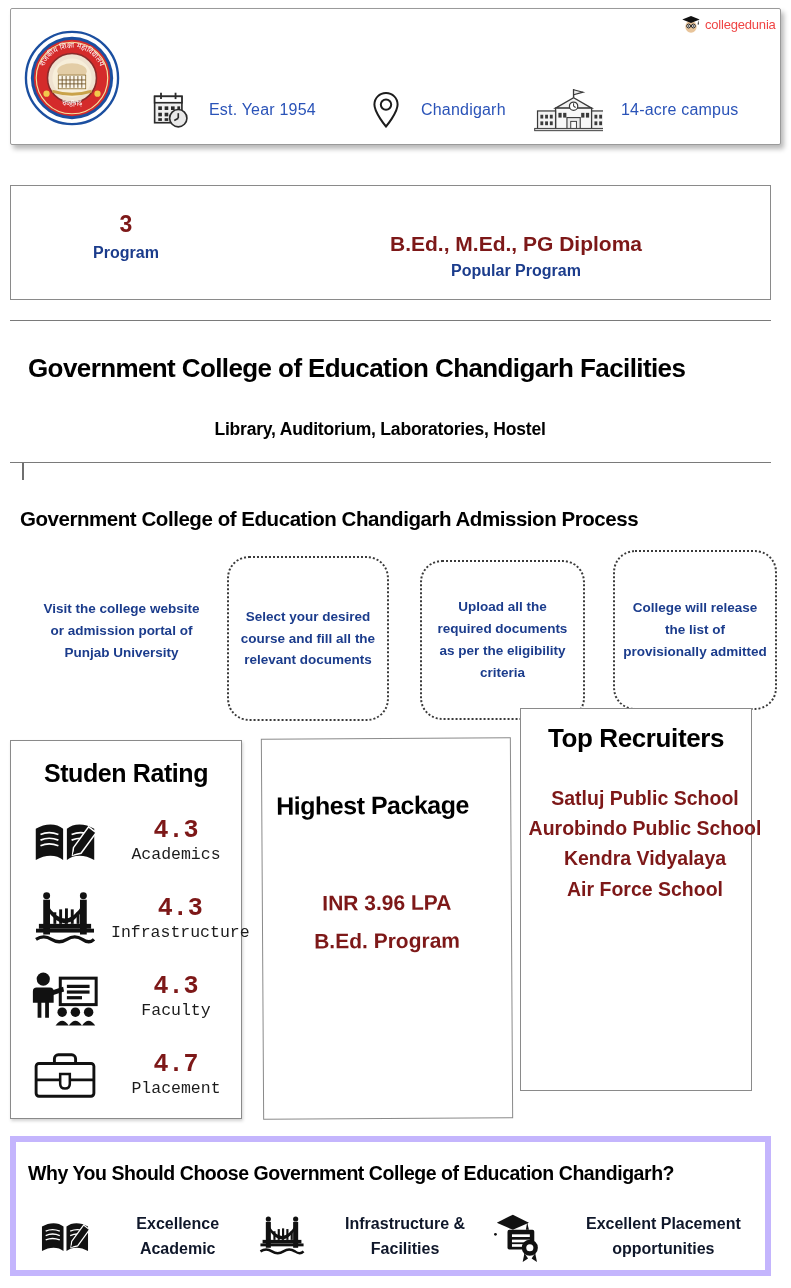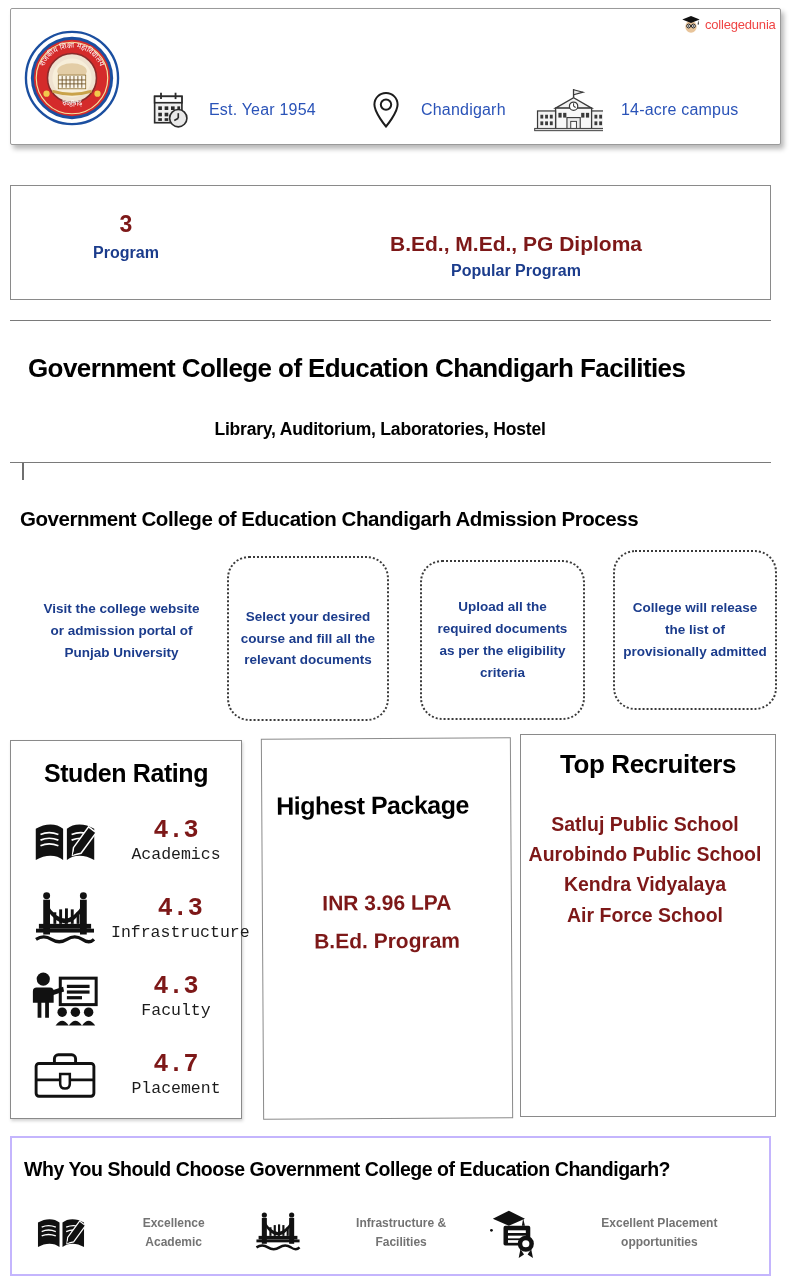--- a/index.html
+++ b/index.html
@@ -310,22 +310,22 @@
     width: 100%;
     text-align: center;
     font-size: 21px;
     font-weight: bold;
     color: #7d1818;
     line-height: 1.8;
   }
 
   .recruiters-card {
     left: 520px;
-    top: 734px;
-    width: 256px;
+    top: 708px;
+    width: 232px;
     height: 383px;
     border: 1px solid #8a8a8a;
   }
   .recruiters-title {
     position: absolute;
     left: 0;
     top: 14px;
     width: 100%;
     text-align: center;
     font-size: 26px;
@@ -344,21 +344,21 @@
     color: #7d1818;
     line-height: 1.55;
   }
 
   
   .why-box {
     left: 10px;
     top: 1136px;
     width: 761px;
     height: 140px;
-    border: 2px solid #c4b5fd;
+    border: 6px solid #c4b5fd;
   }
   .why-title {
     position: absolute;
     left: 12px;
     top: 20px;
     width: 745px;
     font-size: 19.5px;
     font-weight: bold;
     letter-spacing: -0.45px;
     color: #000;
@@ -381,23 +381,23 @@
   .why-3 { width: 280px; }
   .why-icon {
     width: 54px;
     height: 54px;
     flex: 0 0 54px;
     display: flex;
     align-items: center;
     justify-content: center;
   }
   .why-text {
-    font-size: 12px;
-    font-weight: bold;
-    color: #737373;
+    font-size: 16px;
+    font-weight: bold;
+    color: #0f172a;
     text-align: center;
     line-height: 1.55;
     flex: 1;
   }
   svg { display: block; }
 </style>
 </head>
 <body>
 
 <div class="page">

